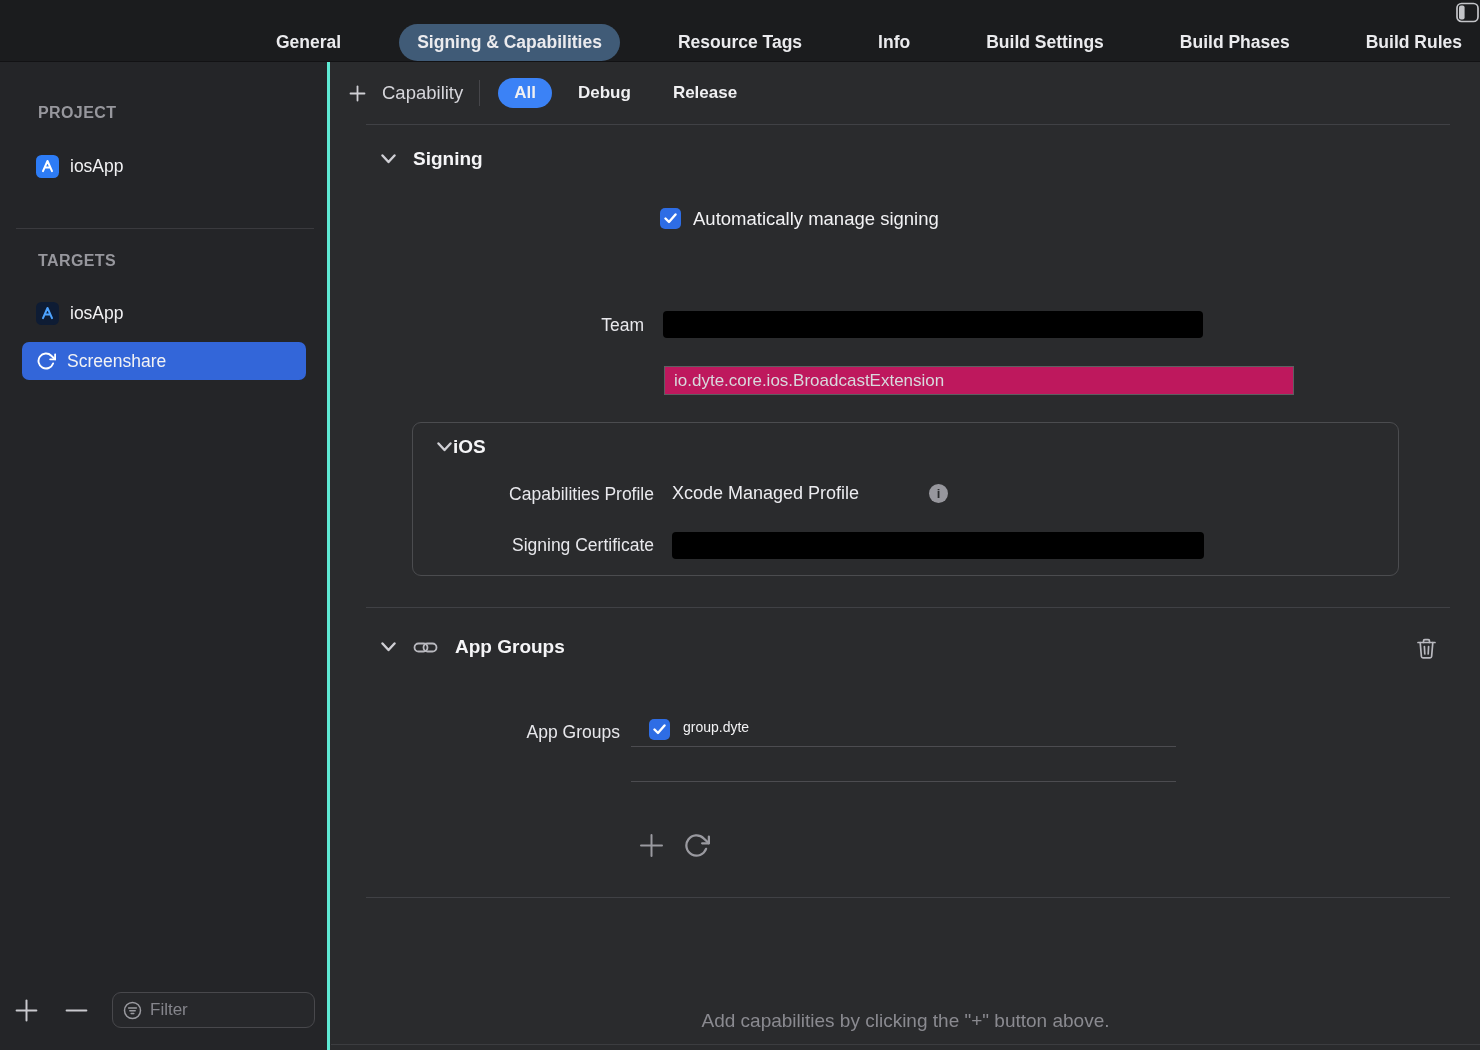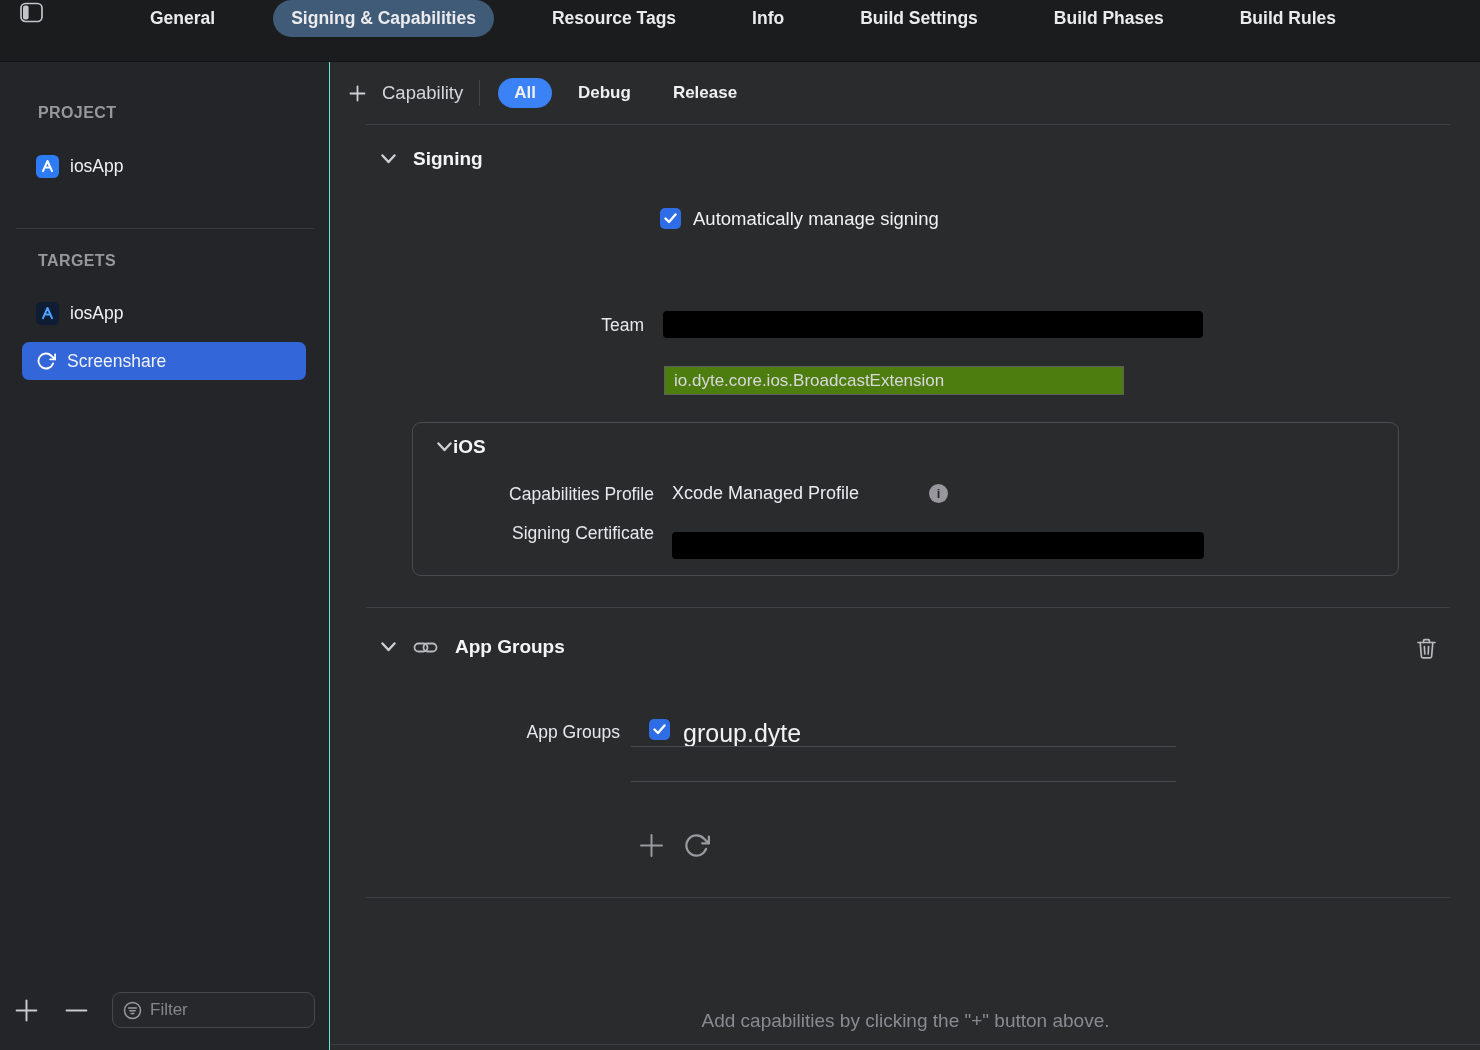--- a/index.html
+++ b/index.html
@@ -1,29 +1,29 @@
 <!DOCTYPE html>
 <html><head>
 <meta charset="utf-8">
 <style>
   * { margin:0; padding:0; box-sizing:border-box; }
   html,body { width:1480px; height:1050px; overflow:hidden; background:#2a2b2d;
     font-family:"Liberation Sans", sans-serif; color:#f0f0f2; }
 
   
   .topbar { position:absolute; top:0; left:0; width:1480px; height:62px;
-    background:#1b1c1e; border-bottom:1px solid #121214; display:flex; align-items:flex-start; }
+    background:#1b1c1e; border-bottom:1px solid #121214; display:flex; align-items:flex-end;flex-direction:column; }
   .sb-toggle { margin-left:18px; width:26px; height:24px; display:flex; align-items:center; justify-content:center; cursor:pointer; }
   .tabs { display:flex; align-items:center; gap:40px; margin-left:88px; }
   .tab { font-size:17.5px; font-weight:600; color:#ebebee; padding:8px 18px; border-radius:19px; white-space:nowrap; cursor:pointer; }
   .tab.selected { background:#405b77; }
 
   
   .sidebar { position:absolute; top:62px; left:0; width:330px; height:988px;
-    background:#242528; border-right:1px solid #5eead4; }
+    background:#242528; border-right:3px solid #5eead4; }
   .sb-header { position:absolute; left:38px; font-size:16px; font-weight:bold; color:#97979d; letter-spacing:.4px; }
   .sb-header.project { top:42px; }
   .sb-header.targets { top:190px; }
   .sb-row { position:absolute; left:22px; width:284px; height:38px; display:flex; align-items:center;
     gap:11px; padding-left:14px; border-radius:7px; font-size:17.5px; color:#f2f2f4; cursor:pointer; }
   .sb-row.project-item { top:85px; }
   .sb-row.target-item { top:232px; }
   .sb-row.selected { top:280px; background:#3366d9; }
   .sb-divider { position:absolute; left:16px; top:166px; width:298px; height:1px; background:#3a3a3e; }
   .sb-plus { position:absolute; left:14px; top:936px; cursor:pointer; }
@@ -60,40 +60,40 @@
   .auto-label { position:absolute; left:362px; top:146px; font-size:18.5px; color:#f2f2f4; }
   .hint { position:absolute; left:364px; top:175px; width:505px; font-size:17.5px; line-height:26px; color:#8e8e95; }
 
   .label-r { position:absolute; left:0; text-align:right; font-size:17.5px; color:#e8e8ec; }
   .team-label { top:253px; width:313px; }
   .bundle-label { top:309px; width:314px; }
 
   .redacted { position:absolute; background:#000; border-radius:4px; height:27px; cursor:pointer; }
   .team-redacted { left:332px; top:249px; width:540px; }
 
-  .bundle-input { position:absolute; left:333px; top:304px; width:460px; height:29px;
-    background:#4d7c0f; border:1px solid #5e5e61; color:#d9d9dd; font-size:17px;
+  .bundle-input { position:absolute; left:333px; top:304px; width:630px; height:29px;
+    background:#be185d; border:1px solid #5e5e61; color:#d9d9dd; font-size:17px;
     font-family:"Liberation Sans", sans-serif; padding:0 9px; outline:none; }
 
   .ios-box { position:absolute; left:81px; top:360px; width:987px; height:154px;
     border:1px solid #4b4c4f; border-radius:9px; }
   .ios-head { position:absolute; left:24px; top:13px; display:flex; align-items:center; gap:1px; }
   .ios-label { position:absolute; left:0; text-align:right; width:241px; font-size:17.5px; color:#e8e8ec; }
-  .prov-label { top:61px; } .cert-label { top:100px; }
+  .prov-label { top:61px; } .cert-label { top:112px; }
   .prov-value { position:absolute; left:259px; top:60px; font-size:18px; color:#ececf0; }
   .info-icon { position:absolute; left:516px; top:61px; width:19px; height:19px; border-radius:50%;
     background:#97979d; color:#2a2b2d; font-size:13px; font-weight:bold; display:flex;
     align-items:center; justify-content:center; cursor:pointer; }
   .cert-redacted { left:259px; top:109px; width:532px; }
 
   .trash { position:absolute; left:1085px; top:575px; cursor:pointer; }
 
   .ag-field-label { top:660px; width:289px; }
   .group-check { position:absolute; left:318px; top:657px; }
-  .group-name { position:absolute; left:352px; top:657px; font-size:25px; color:#f2f2f4; }
+  .group-name { position:absolute; left:352px; top:657px; font-size:14px; color:#f2f2f4; }
   .uline { position:absolute; left:300px; width:545px; height:1px; background:#4c4c50; }
   .uline.u1 { top:684px; } .uline.u2 { top:719px; }
   .ag-plus { position:absolute; left:307px; top:770px; cursor:pointer; }
   .ag-refresh { position:absolute; left:352px; top:770px; cursor:pointer; }
 
   .footer-hint { position:absolute; top:948px; left:0; width:1149px; text-align:center;
     font-size:19px; color:#8a8a90; }
 </style>
 </head>
 <body>

